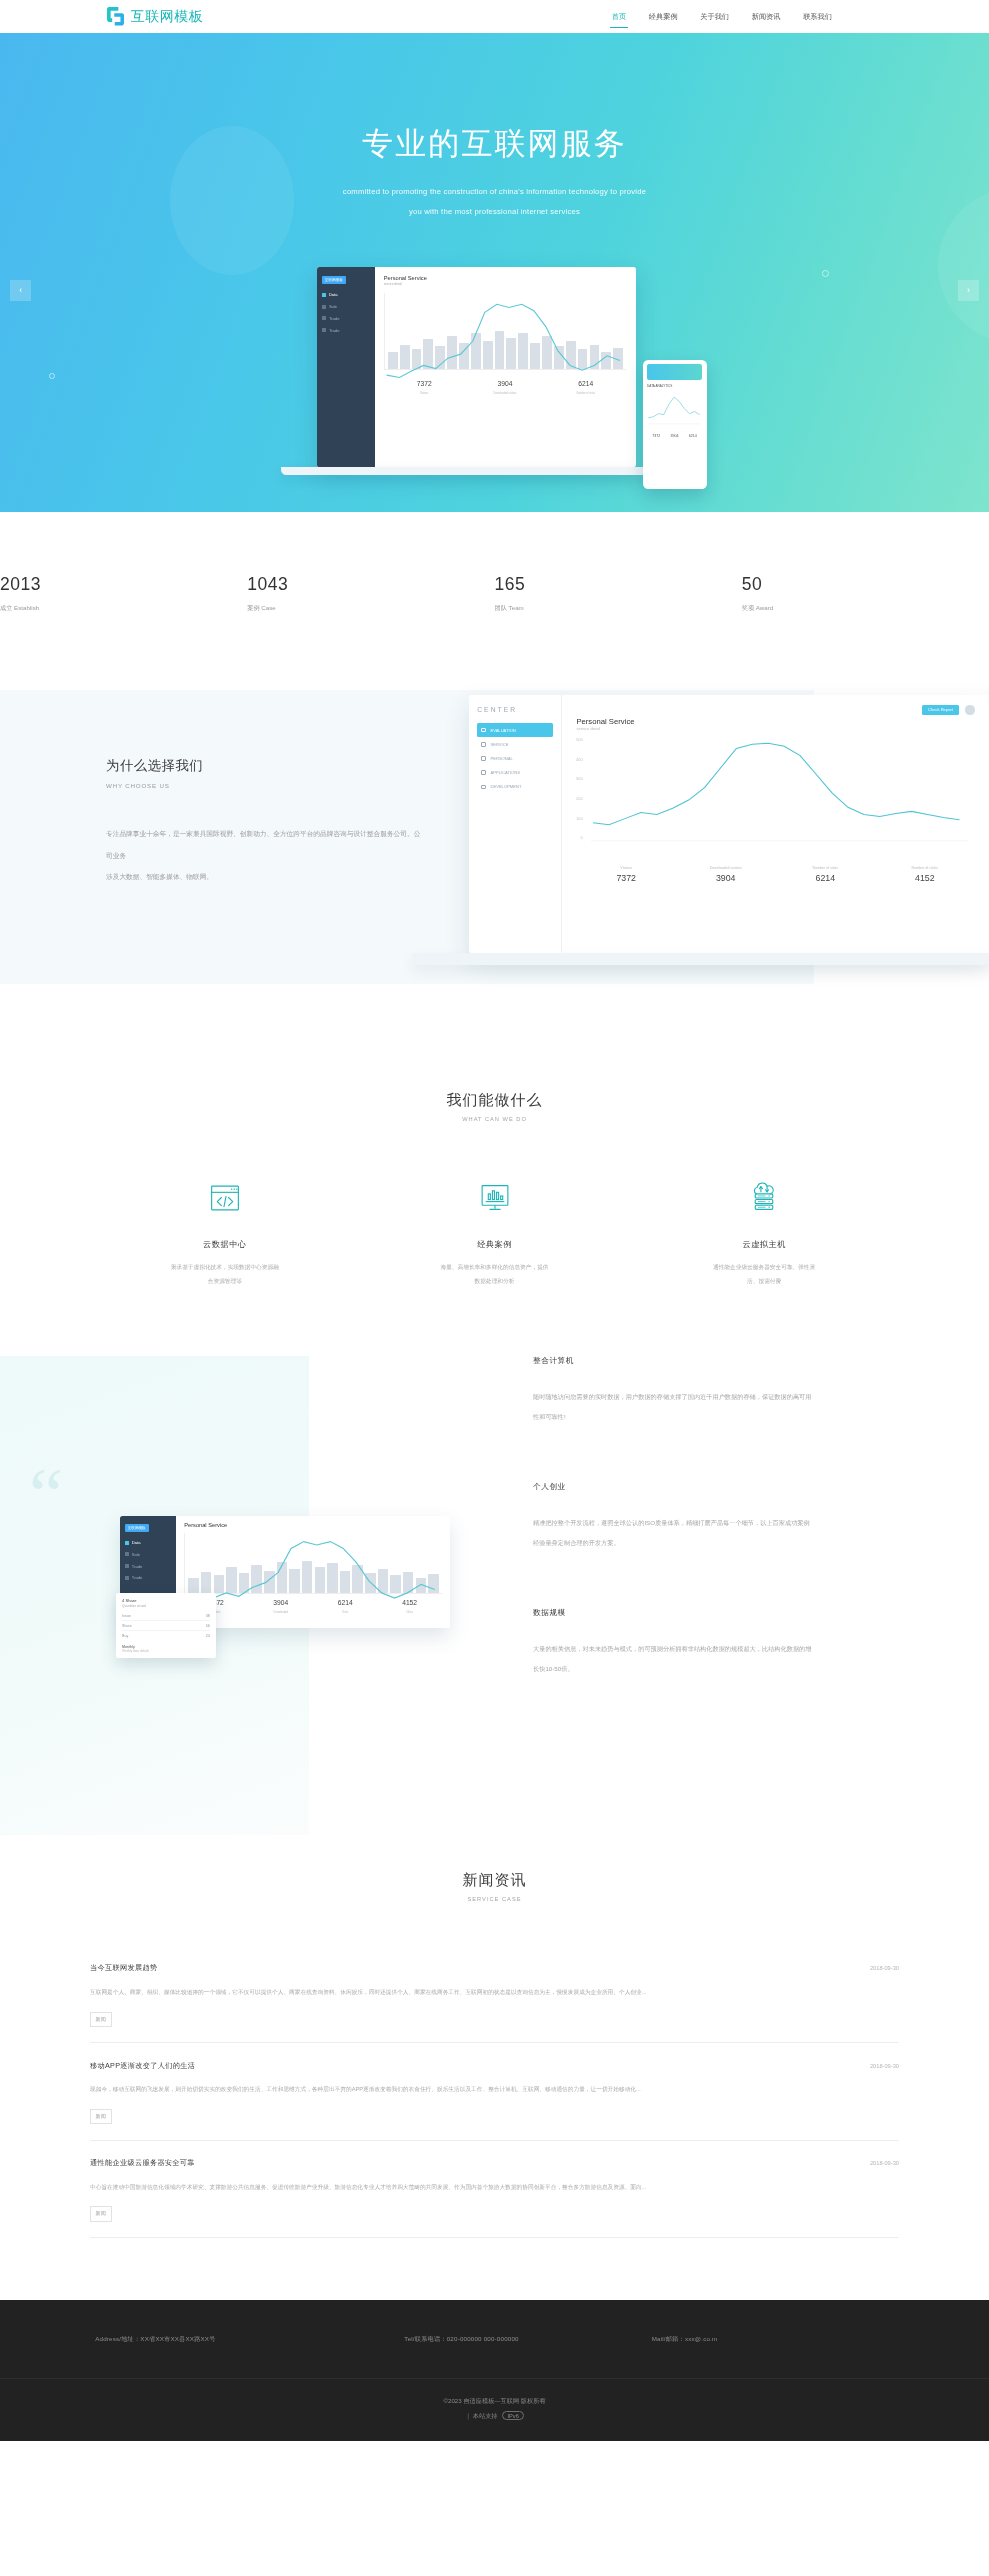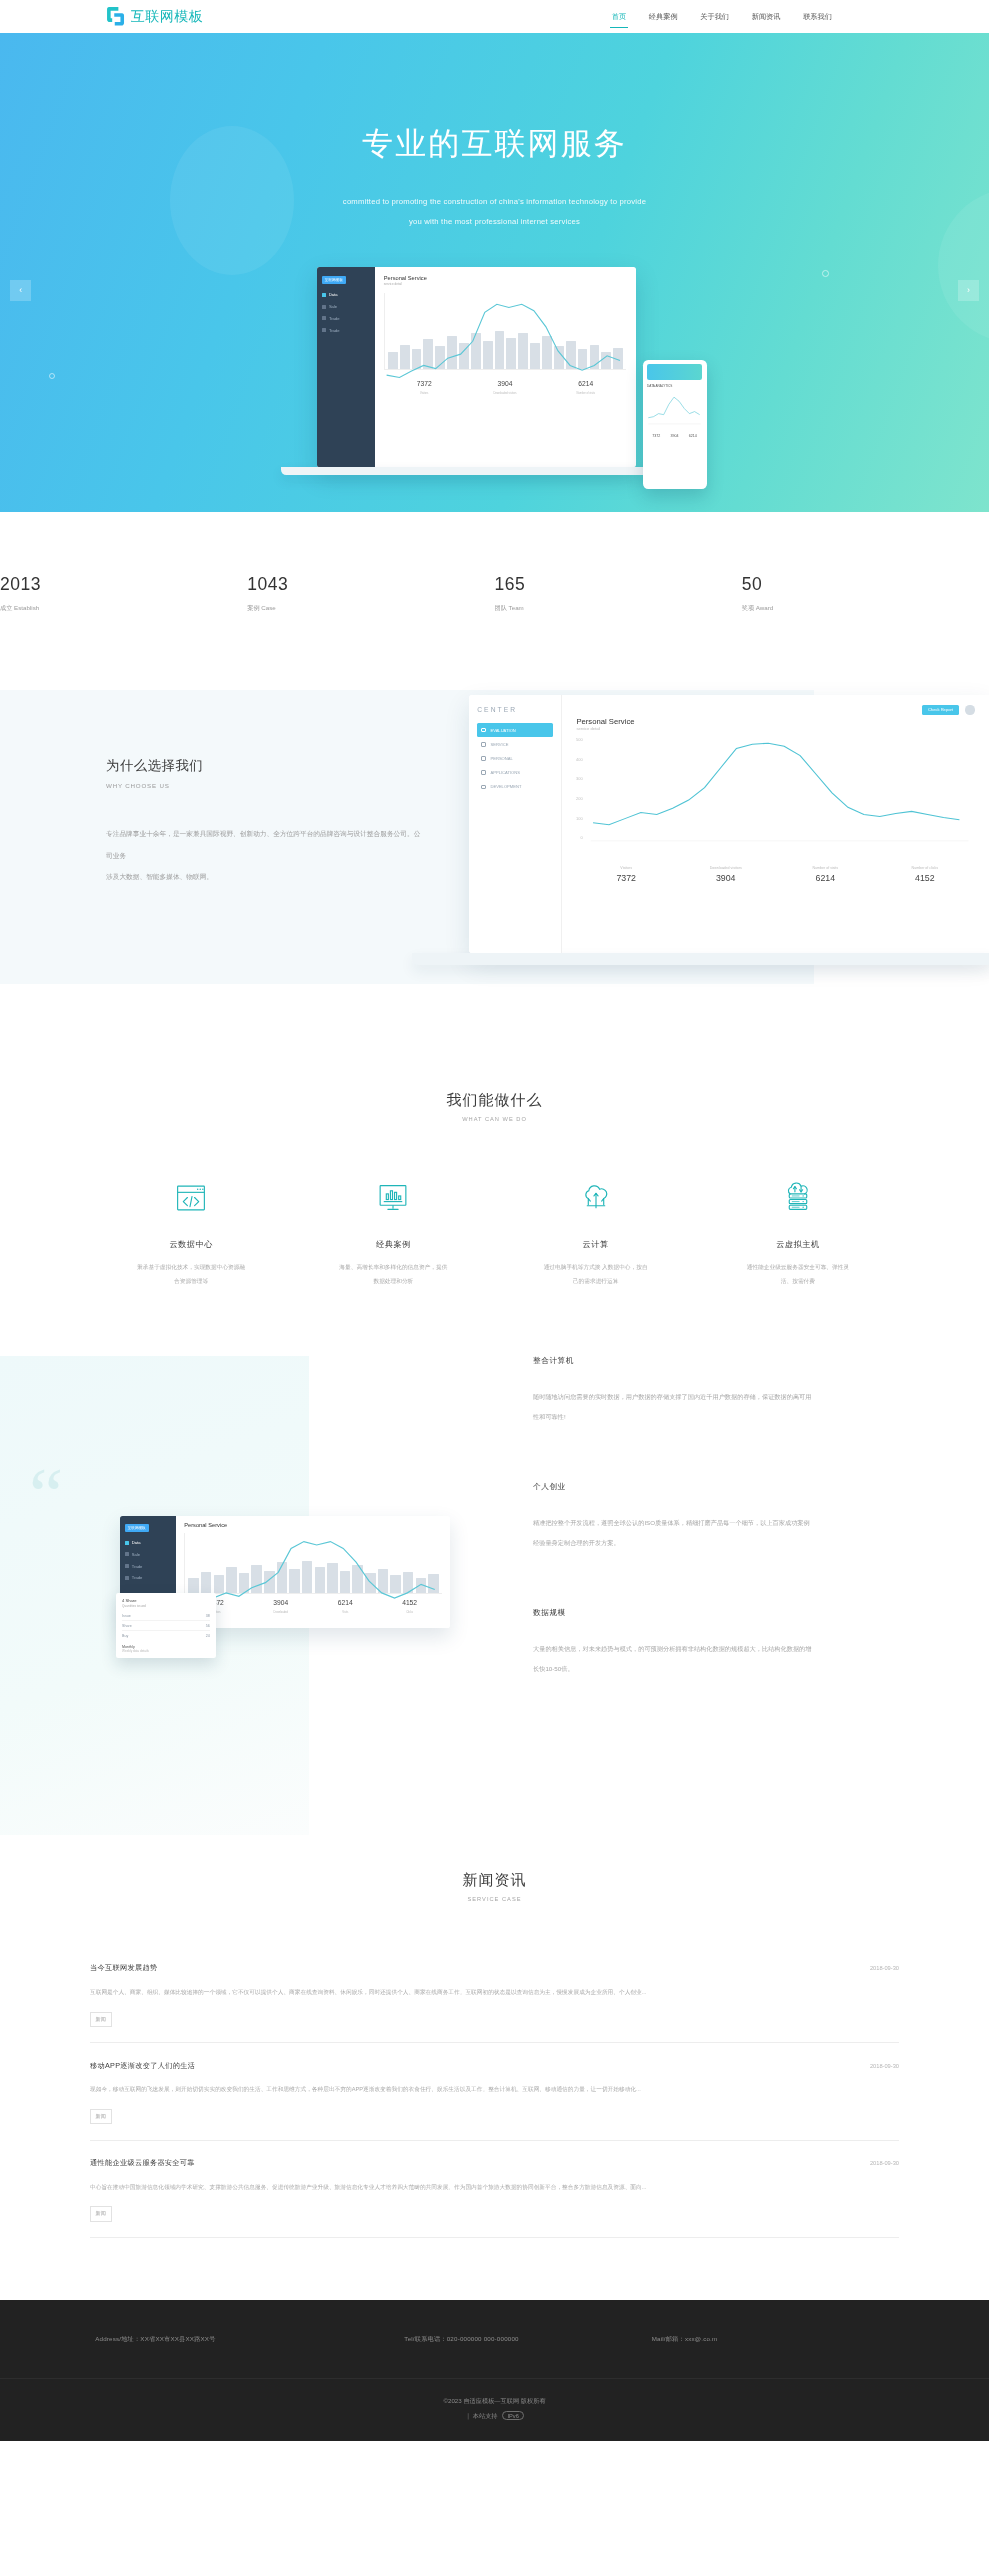--- a/index.html
+++ b/index.html
@@ -39,21 +39,21 @@
   .blob-1 { width: 124px; height: 149px; left: 170px; top: 93px; background: rgba(90,185,240,0.45); }
   .blob-2 { width: 155px; height: 155px; left: 938px; top: 155px; background: rgba(255,255,255,0.10); }
   .hero .ring { position: absolute; border: 0.5px solid rgba(255,255,255,0.55); border-radius: 50%; }
   .ring-1 { width: 6.2px; height: 6.2px; left: 49px; top: 340px; }
   .ring-2 { width: 6.7px; height: 6.7px; left: 822px; top: 237px; }
   .hero-copy { text-align: center; padding-top: 91px; position: relative; z-index: 5; }
   .hero-title {
     font-size: 31px; color: #ffffff; font-weight: 400; letter-spacing: 2.1px; line-height: 1.3;
   }
   .hero-sub {
-    margin-top: 28px; font-size: 7.7px; color: rgba(255,255,255,0.92);
+    margin-top: 18px; font-size: 7.7px; color: rgba(255,255,255,0.92);
     line-height: 2.6; letter-spacing: 0.2px;
   }
   .hero-arrow {
     position: absolute; top: 247px; width: 20.6px; height: 20.6px; background: rgba(255,255,255,0.22);
     display: flex; align-items: center; justify-content: center; color: #fff; font-size: 8.8px;
     cursor: pointer; z-index: 10;
   }
   .hero-arrow.left { left: 10.3px; }
   .hero-arrow.right { right: 10.3px; }
 
@@ -458,37 +458,20 @@
             <line x1="25" y1="57" x2="45" y2="57" stroke-linecap="round"></line>
           </svg>
         </div>
         <div class="card-title">经典案例</div>
         <div class="card-desc">
           <div>海量、高增长率和多样化的信息资产，提供</div>
           <div>数据处理和分析</div>
         </div>
       </div>
 
-      <div class="card">
-        <div class="card-icon">
-          <svg width="36" height="36" viewBox="0 0 70 70" fill="none" stroke="#1fb5b8" stroke-width="2.2">
-            <path d="M20 36 a8 8 0 0 1 1 -15 a11 11 0 0 1 21 -3 a9 9 0 0 1 8 18" stroke-linecap="round"></path>
-            <line x1="35" y1="26" x2="35" y2="54" stroke-linecap="round"></line>
-            <polyline points="31,31 35,26 39,31" stroke-linecap="round" stroke-linejoin="round"></polyline>
-            <polyline points="20,48 20,36 24,41" stroke-linecap="round" stroke-linejoin="round"></polyline>
-            <polyline points="50,48 50,36 46,41" stroke-linecap="round" stroke-linejoin="round"></polyline>
-            <line x1="18" y1="50" x2="52" y2="50" stroke-linecap="round"></line>
-          </svg>
-        </div>
-        <div class="card-title">云计算</div>
-        <div class="card-desc">
-          <div>通过电脑手机等方式接 入数据中心，按自</div>
-          <div>己的需求进行运算</div>
-        </div>
-      </div>
 
       <div class="card">
         <div class="card-icon">
           <svg width="36" height="36" viewBox="0 0 70 70" fill="none" stroke="#1fb5b8" stroke-width="2.2">
             <path d="M20 27 a7 7 0 0 1 2 -13 a10 10 0 0 1 19 -2 a8 8 0 0 1 7 15" stroke-linecap="round"></path>
             <line x1="29" y1="13" x2="29" y2="23" stroke-linecap="round"></line>
             <polyline points="26,17 29,13 32,17" stroke-linejoin="round" stroke-linecap="round"></polyline>
             <line x1="41" y1="13" x2="41" y2="23" stroke-linecap="round"></line>
             <polyline points="38,19 41,23 44,19" stroke-linejoin="round" stroke-linecap="round"></polyline>
             <rect x="18" y="27" width="34" height="8" rx="2"></rect>

